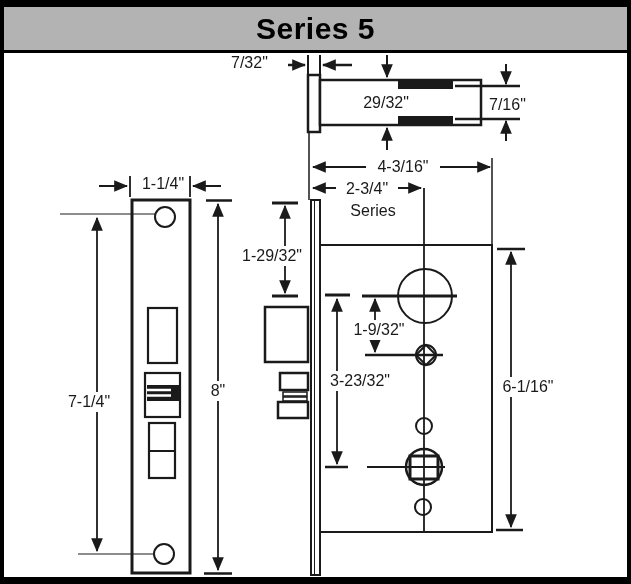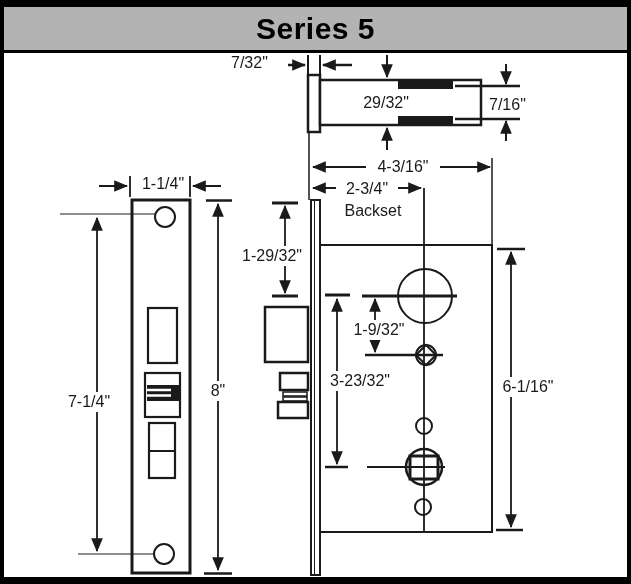--- a/index.html
+++ b/index.html
@@ -147,21 +147,21 @@
       <line x1="511" y1="252" x2="511" y2="527" stroke-width="1.8" marker-start="url(#ah)" marker-end="url(#ah)"></line>
     </g>
   </svg>
 
   <div class="label" style="left:231px; top:54px;  width:62px; text-align:left;">7/32"</div>
   <div class="label" style="left:351px; top:94px;  width:70px;">29/32"</div>
   <div class="label" style="left:489px; top:96px;  width:50px; text-align:left;">7/16"</div>
 
   <div class="label bg" style="left:366px; top:157px; width:74px;">4-3/16"</div>
   <div class="label bg" style="left:336px; top:179px; width:62px;">2-3/4"</div>
-  <div class="label" style="left:333px; top:202px; width:80px;">Backset</div>
+  <div class="label" style="left:333px; top:202px; width:80px;">Series</div>
 
   <div class="label" style="left:136px; top:175px; width:54px;">1-1/4"</div>
   <div class="label bg" style="left:59px;  top:392px; width:60px;">7-1/4"</div>
   <div class="label bg" style="left:202px; top:381px; width:32px;">8"</div>
 
   <div class="label bg" style="left:234px; top:246px; width:76px;">1-29/32"</div>
   <div class="label bg" style="left:347px; top:320px; width:64px;">1-9/32"</div>
   <div class="label bg" style="left:323px; top:371px; width:74px;">3-23/32"</div>
   <div class="label bg" style="left:496px; top:377px; width:64px;">6-1/16"</div>
 

